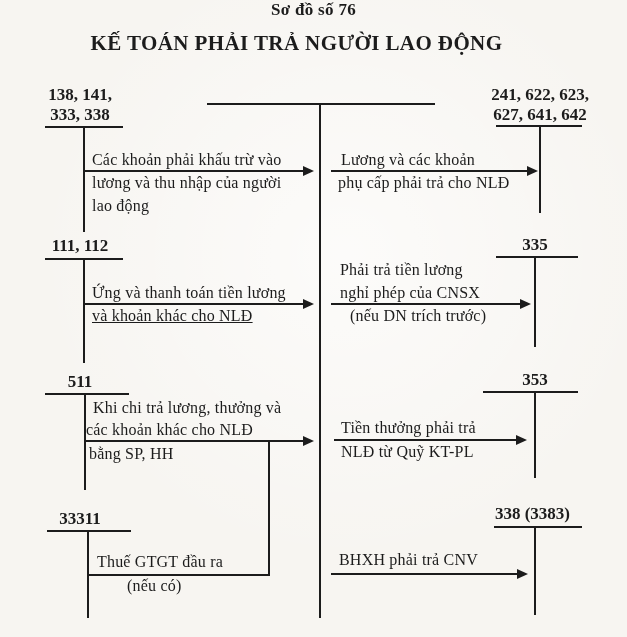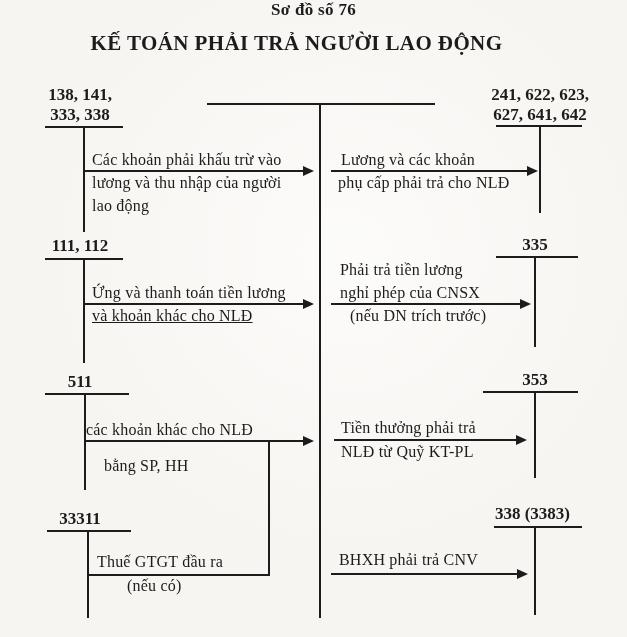--- a/index.html
+++ b/index.html
@@ -97,22 +97,23 @@
   <div class="arrow" style="left:84px;top:170px;width:219px;"></div>
   <div class="lbl" style="left:92px;top:151px;">Các khoản phải khấu trừ vào</div>
   <div class="lbl" style="left:92px;top:174px;">lương và thu nhập của người</div>
   <div class="lbl" style="left:92px;top:197px;">lao động</div>
 
   <div class="arrow" style="left:84px;top:303px;width:219px;"></div>
   <div class="lbl" style="left:92px;top:284px;">Ứng và thanh toán tiền lương</div>
   <div class="lbl" style="left:92px;top:307px;text-decoration:underline;">và khoản khác cho NLĐ</div>
 
   <div class="arrow" style="left:85px;top:440px;width:218px;"></div>
+  <div class="lbl" style="left:93px;top:399px;">Khi chi trả lương, thưởng và</div>
   <div class="lbl" style="left:86px;top:421px;">các khoản khác cho NLĐ</div>
-  <div class="lbl" style="left:104px;top:445px;margin-top:12px;">bằng SP, HH</div>
+  <div class="lbl" style="left:89px;top:445px;">bằng SP, HH</div>
 
   <div class="hline" style="left:88px;top:574px;width:182px;"></div>
   <div class="vline" style="left:268px;top:441px;height:134px;"></div>
   <div class="lbl" style="left:97px;top:553px;">Thuế GTGT đầu ra</div>
   <div class="lbl" style="left:127px;top:577px;">(nếu có)</div>
 
   <div class="arrow" style="left:331px;top:170px;width:196px;"></div>
   <div class="lbl" style="left:341px;top:151px;">Lương và các khoản</div>
   <div class="lbl" style="left:338px;top:174px;">phụ cấp phải trả cho NLĐ</div>
 

